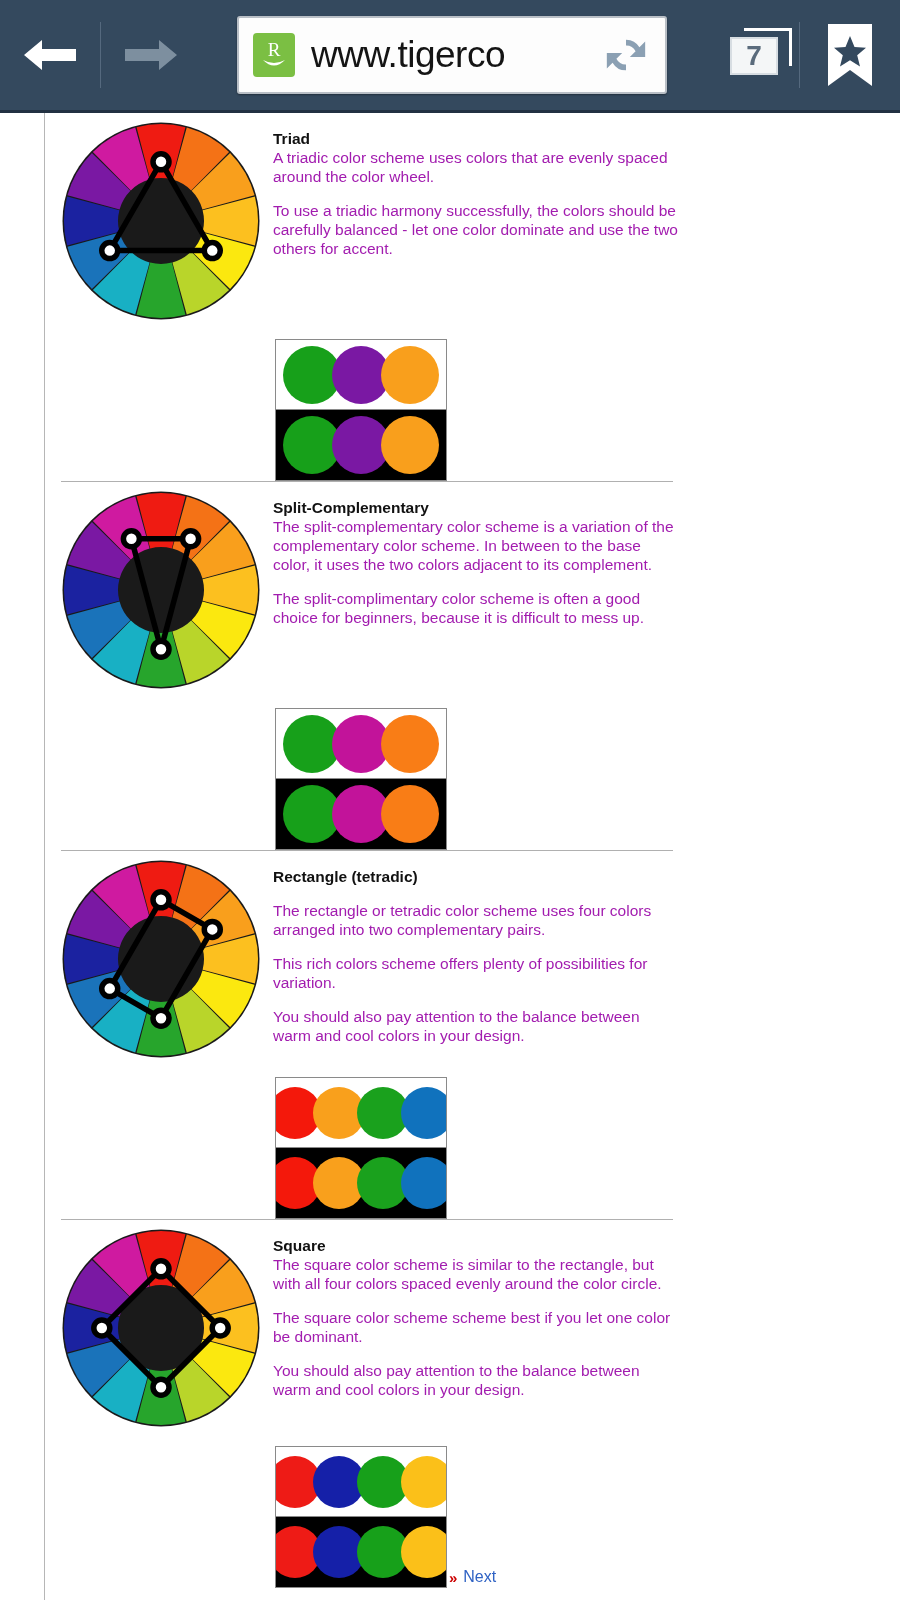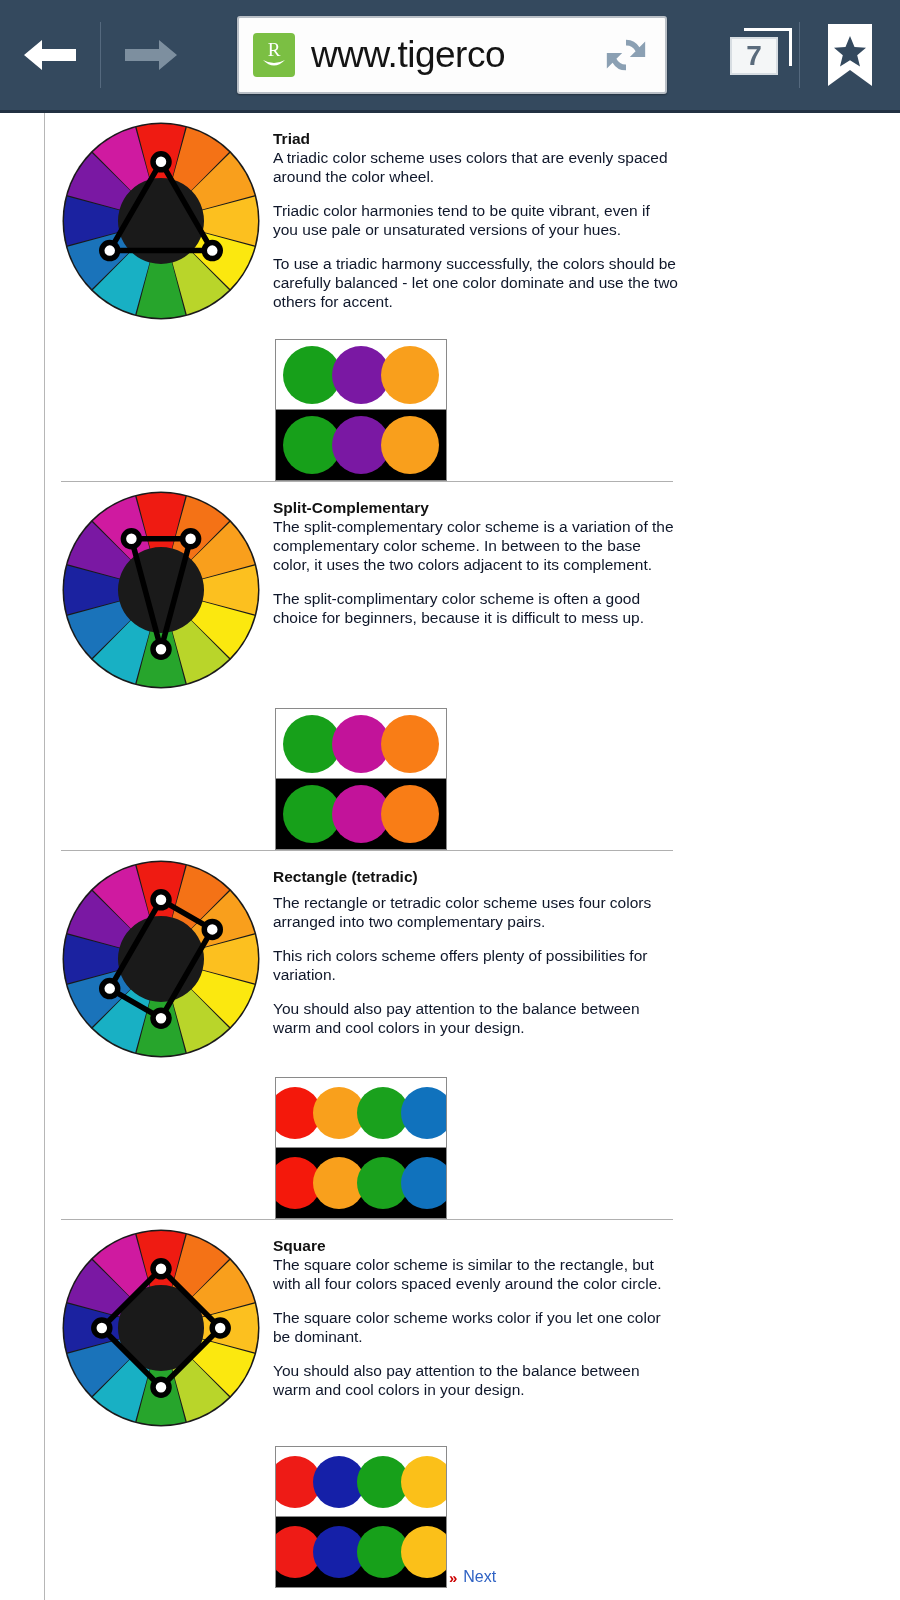--- a/index.html
+++ b/index.html
@@ -136,21 +136,21 @@
   }
   .scheme-title {
     font-size: 15.5px;
     font-weight: bold;
     color: #111;
     line-height: 1.25;
     margin: 0 0 1px 0;
   }
   .scheme-para {
     font-size: 15.5px;
-    color: #0f172a;
+    color: #a21caf;
     line-height: 1.22;
     margin: 0 0 15px 0;
     max-width: 405px;
   }
   .scheme-para:last-child { margin-bottom: 0; }
 
   .swatch-box {
     margin-left: 230px;
     margin-top: 14px;
     width: 172px;
@@ -266,21 +266,20 @@
                 <path d="M6.48 74.24 A97 97 0 0 1 30.93 31.89 L69.38 69.81 A43 43 0 0 0 58.54 88.58 Z" fill="#7a18a3"></path>
                 <path d="M31.89 30.93 A97 97 0 0 1 74.24 6.48 L88.58 58.54 A43 43 0 0 0 69.81 69.38 Z" fill="#cf1aa0"></path>
                 <path d="M100.00 40.80 L151.27 129.60 L48.73 129.60 Z" fill="none" stroke="#000" stroke-width="5.5" stroke-linejoin="round"></path>
                 <circle cx="100.00" cy="40.80" r="8" fill="#ffffff" stroke="#000" stroke-width="5.5"></circle>
                 <circle cx="151.27" cy="129.60" r="8" fill="#ffffff" stroke="#000" stroke-width="5.5"></circle>
                 <circle cx="48.73" cy="129.60" r="8" fill="#ffffff" stroke="#000" stroke-width="5.5"></circle>
               </svg></div>
             <div class="text-col">
               <div class="scheme-title">Triad</div>
               <p class="scheme-para" style="margin-top: 0px;">A triadic color scheme uses colors that are evenly spaced around the color wheel.</p>
-              <p class="scheme-para">Triadic color harmonies tend to be quite vibrant, even if you use pale or unsaturated versions of your hues.</p>
               <p class="scheme-para">To use a triadic harmony successfully, the colors should be carefully balanced - let one color dominate and use the two others for accent.</p>
             </div>
           </div>
           <div class="swatch-box">
             <div class="swatch-light">
               <div class="swatch-inner">
                 <div class="dot" style="background: rgb(23, 160, 26);"></div>
                 <div class="dot" style="background: rgb(122, 24, 163);"></div>
                 <div class="dot" style="background: rgb(249, 159, 28);"></div>
               </div>
@@ -357,21 +356,21 @@
                 <path d="M6.48 74.24 A97 97 0 0 1 30.93 31.89 L69.38 69.81 A43 43 0 0 0 58.54 88.58 Z" fill="#7a18a3"></path>
                 <path d="M31.89 30.93 A97 97 0 0 1 74.24 6.48 L88.58 58.54 A43 43 0 0 0 69.81 69.38 Z" fill="#cf1aa0"></path>
                 <path d="M100.00 40.80 L151.27 70.40 L100.00 159.20 L48.73 129.60 Z" fill="none" stroke="#000" stroke-width="5.5" stroke-linejoin="round"></path>
                 <circle cx="100.00" cy="40.80" r="8" fill="#ffffff" stroke="#000" stroke-width="5.5"></circle>
                 <circle cx="151.27" cy="70.40" r="8" fill="#ffffff" stroke="#000" stroke-width="5.5"></circle>
                 <circle cx="100.00" cy="159.20" r="8" fill="#ffffff" stroke="#000" stroke-width="5.5"></circle>
                 <circle cx="48.73" cy="129.60" r="8" fill="#ffffff" stroke="#000" stroke-width="5.5"></circle>
               </svg></div>
             <div class="text-col">
               <div class="scheme-title">Rectangle (tetradic)</div>
-              <p class="scheme-para" style="margin-top: 8px;">The rectangle or tetradic color scheme uses four colors arranged into two complementary pairs.</p>
+              <p class="scheme-para" style="margin-top: 16px;">The rectangle or tetradic color scheme uses four colors arranged into two complementary pairs.</p>
               <p class="scheme-para">This rich colors scheme offers plenty of possibilities for variation.</p>
               <p class="scheme-para">You should also pay attention to the balance between warm and cool colors in your design.</p>
             </div>
           </div>
           <div class="swatch-box four">
             <div class="swatch-light">
               <div class="swatch-inner">
                 <div class="dot" style="background: rgb(244, 24, 11);"></div>
                 <div class="dot" style="background: rgb(249, 160, 28);"></div>
                 <div class="dot" style="background: rgb(26, 161, 29);"></div>
@@ -407,21 +406,21 @@
                 <path d="M31.89 30.93 A97 97 0 0 1 74.24 6.48 L88.58 58.54 A43 43 0 0 0 69.81 69.38 Z" fill="#cf1aa0"></path>
                 <path d="M100.00 40.80 L159.20 100.00 L100.00 159.20 L40.80 100.00 Z" fill="none" stroke="#000" stroke-width="5.5" stroke-linejoin="round"></path>
                 <circle cx="100.00" cy="40.80" r="8" fill="#ffffff" stroke="#000" stroke-width="5.5"></circle>
                 <circle cx="159.20" cy="100.00" r="8" fill="#ffffff" stroke="#000" stroke-width="5.5"></circle>
                 <circle cx="100.00" cy="159.20" r="8" fill="#ffffff" stroke="#000" stroke-width="5.5"></circle>
                 <circle cx="40.80" cy="100.00" r="8" fill="#ffffff" stroke="#000" stroke-width="5.5"></circle>
               </svg></div>
             <div class="text-col">
               <div class="scheme-title">Square</div>
               <p class="scheme-para" style="margin-top: 0px;">The square color scheme is similar to the rectangle, but with all four colors spaced evenly around the color circle.</p>
-              <p class="scheme-para">The square color scheme works color if you let one color be dominant.</p>
+              <p class="scheme-para">The square color scheme scheme best if you let one color be dominant.</p>
               <p class="scheme-para">You should also pay attention to the balance between warm and cool colors in your design.</p>
             </div>
           </div>
           <div class="swatch-box four">
             <div class="swatch-light">
               <div class="swatch-inner">
                 <div class="dot" style="background: rgb(238, 27, 22);"></div>
                 <div class="dot" style="background: rgb(21, 32, 168);"></div>
                 <div class="dot" style="background: rgb(23, 160, 26);"></div>
                 <div class="dot" style="background: rgb(251, 192, 25);"></div>

